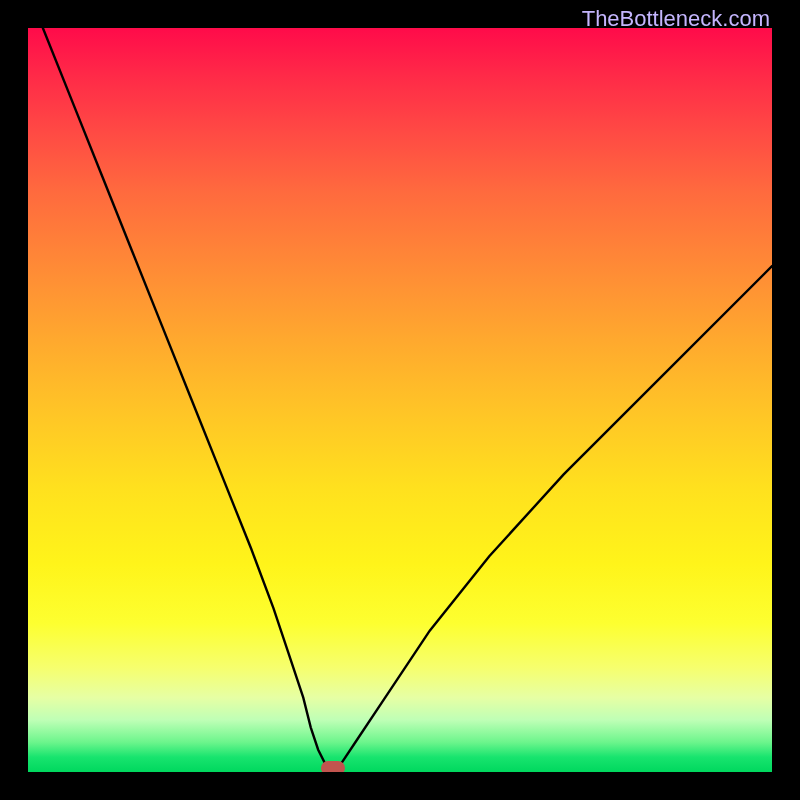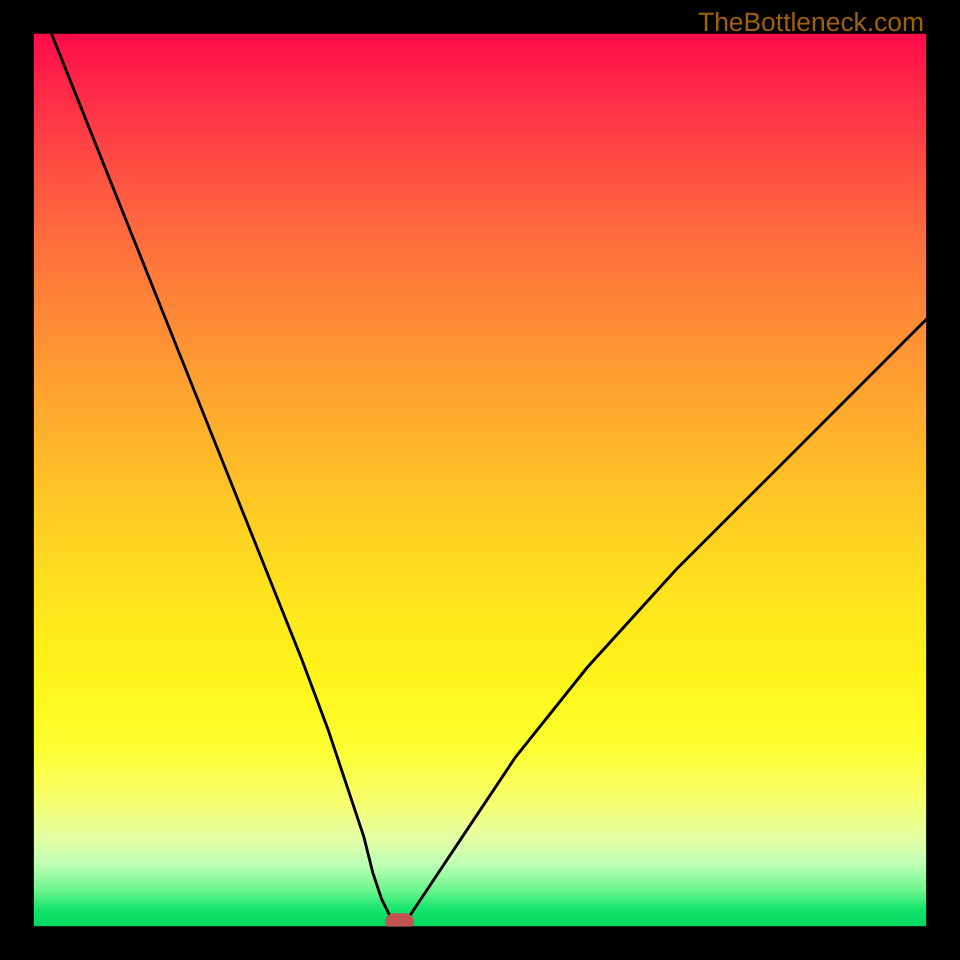--- a/index.html
+++ b/index.html
@@ -60,21 +60,21 @@
     width: 24px;
     height: 14px;
     border-radius: 7px;
     background: #c1544e;
     transform: translate(-50%, -50%);
   }
   .watermark {
     position: absolute;
     top: 6px;
     right: 30px;
-    color: #a16207;
+    color: #c4b5fd;
     font-size: 22px;
     font-weight: 500;
     margin-left: 20px;
   }
 </style>
 </head>
 <body>
 
 <div class="frame">
 

